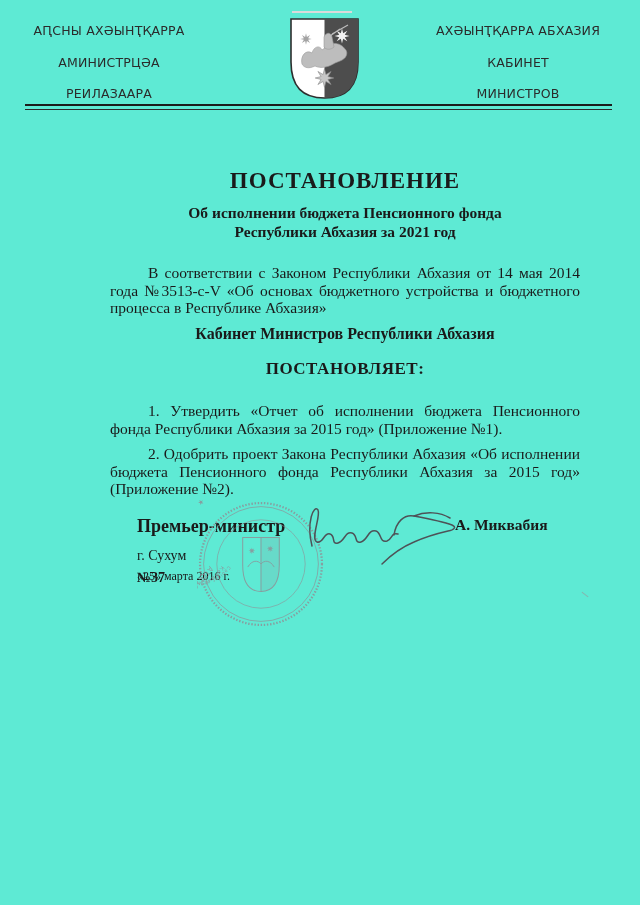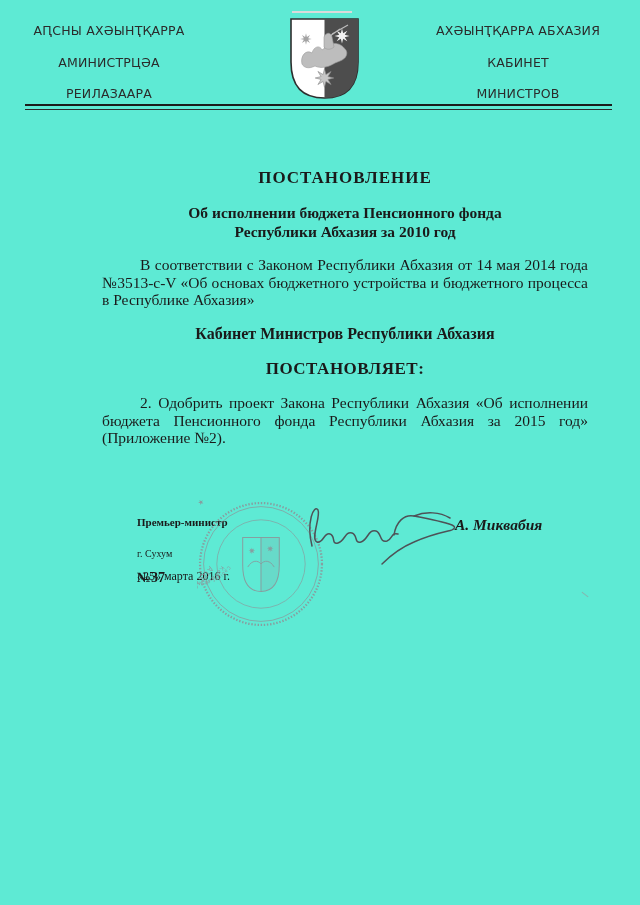--- a/index.html
+++ b/index.html
@@ -11,34 +11,34 @@
   .org{position:absolute;top:15px;font-family:"DejaVu Sans", sans-serif;
        font-size:12.5px;letter-spacing:.2px;color:#2b2b2b;text-align:center;}
   .org div{line-height:31.5px;}
   .org-left{left:18px;width:182px;}
   .org-right{left:430px;width:176px;}
   .emblem{position:absolute;left:288px;top:16px;}
   .rule{position:absolute;left:25px;top:104px;width:587px;height:3px;
         border-top:2px solid #1c1c1c;border-bottom:1px solid #2a2a2a;}
   
   .cblock{position:absolute;left:102px;width:486px;text-align:center;}
-  .title{top:168px;font-size:17px;font-weight:bold;letter-spacing:1px;}
+  .title{top:168px;font-size:23px;font-weight:bold;letter-spacing:1px;}
   .subject{top:203px;font-size:15.5px;font-weight:bold;line-height:19px;}
   .para{position:absolute;left:102px;width:486px;text-align:justify;
         font-size:15.5px;line-height:17.6px;}
-  .para p{margin:0;text-indent:38px;}
+  .para p{margin:8px;text-indent:38px;}
   .preamble{top:256px;}
   .issuer{top:325px;font-size:16px;font-weight:bold;}
   .enact{top:359px;font-size:17px;font-weight:bold;letter-spacing:.5px;}
   .items{top:394px;}
   
   .sig{position:absolute;white-space:nowrap;}
-  .sig-post{left:137px;top:516px;font-size:11px;font-weight:bold;}
-  .sig-name{left:455px;top:516px;font-size:15.5px;font-weight:bold;font-style:italic;}
-  .sig-place{left:137px;top:548px;font-size:10px;}
+  .sig-post{left:137px;top:516px;font-size:18px;font-weight:bold;}
+  .sig-name{left:455px;top:516px;font-size:15.5px;font-weight:bold;}
+  .sig-place{left:137px;top:548px;font-size:14px;}
   .sig-date{left:137px;top:569px;font-size:12px;}
   .sig-num{left:137px;top:570px;font-size:14px;font-weight:bold;}
   .stamp{position:absolute;left:197px;top:500px;opacity:.85;}
   .stamp text{font-family:"DejaVu Sans", sans-serif;}
   .autograph{position:absolute;left:292px;top:494px;}
   
   .artifact-top{position:absolute;left:292px;top:11px;width:60px;height:2px;
                 background:#dadada;}
   .artifact-mark{position:absolute;left:581px;top:594px;width:8px;height:1px;
                  background:#9a9a9a;transform:rotate(38deg);opacity:.65;}
@@ -74,31 +74,32 @@
     <div>АХӘЫНҬҚАРРА АБХАЗИЯ</div>
     <div>КАБИНЕТ</div>
     <div>МИНИСТРОВ</div>
   </div>
 
   <div class="rule"></div>
 
   <div class="cblock title">ПОСТАНОВЛЕНИЕ</div>
   <div class="cblock subject">
     <div>Об исполнении бюджета Пенсионного фонда</div>
-    <div>Республики Абхазия за 2010 год</div>
+    <div>Республики Абхазия за 2021 год</div>
   </div>
 
   <div class="para preamble">
     <p>В соответствии с Законом Республики Абхазия от 14 мая 2014 года №3513-с-V «Об основах бюджетного устройства и бюджетного процесса в Республике Абхазия»</p>
   </div>
 
   <div class="cblock issuer">Кабинет Министров Республики Абхазия</div>
   <div class="cblock enact">ПОСТАНОВЛЯЕТ:</div>
 
   <div class="para items">
+    <p>1. Утвердить «Отчет об исполнении бюджета Пенсионного фонда Республики Абхазия за 2015 год» (Приложение №1).</p>
     <p>2. Одобрить проект Закона Республики Абхазия «Об исполнении бюджета Пенсионного фонда Республики Абхазия за 2015 год» (Приложение №2).</p>
   </div>
 
   <div class="sig sig-post">Премьер-министр</div>
   <div class="sig sig-name">А. Миквабия</div>
   <div class="sig sig-place">г. Сухум</div>
   <div class="sig sig-date">«25» марта 2016 г.</div>
   <div class="sig sig-num">№37</div>
 
   <svg class="stamp" width="128" height="128" viewBox="0 0 126 126">

